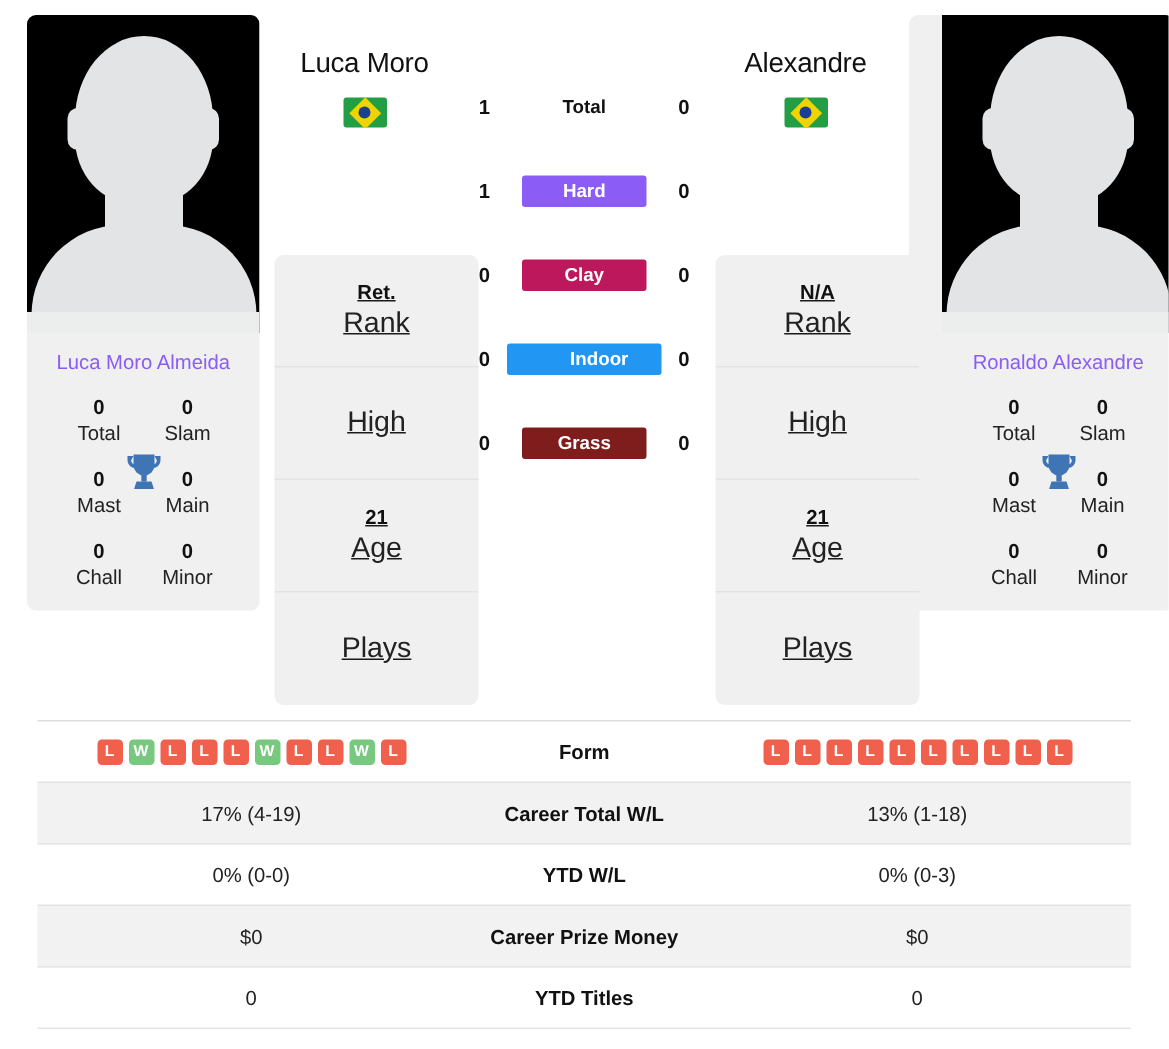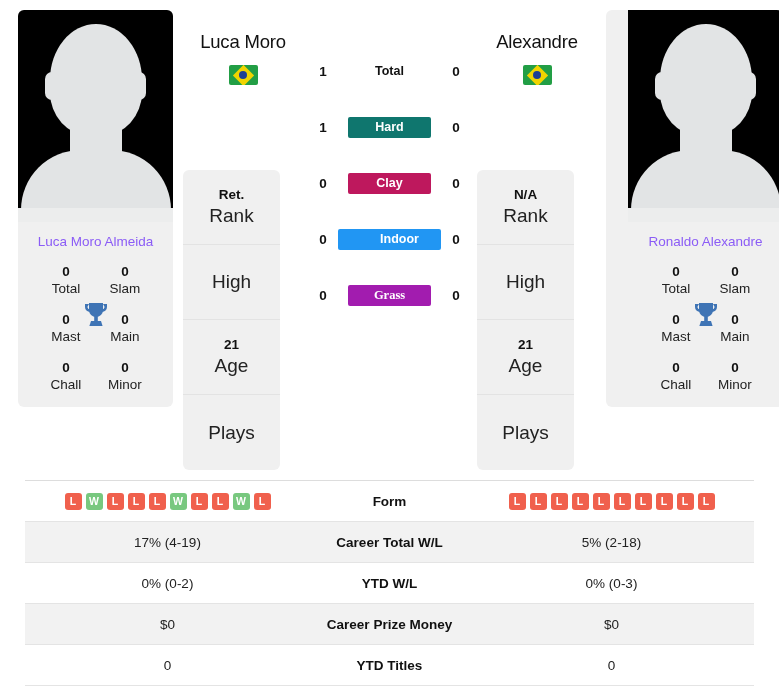--- a/index.html
+++ b/index.html
@@ -114,24 +114,25 @@
     top: 41px;
     transform: translateX(-50%);
     width: 26px;
     height: 28px;
   }
 
   
   .stat-card {
     position: absolute;
     top: 170px;
-    width: 97px;
+    width: 136px;
     background: #f0f0f0;
     border-radius: 6px;
     overflow: hidden;
+    text-decoration: underline;
   }
   .stat-card.left  { left: 183px; }
   .stat-card.right { left: 477px; }
   .stat-block {
     height: 75px;
     box-sizing: border-box;
     border-bottom: 1px solid #e3e3e3;
     display: flex;
     flex-direction: column;
     align-items: center;
@@ -395,36 +396,36 @@
     </div>
 
     <div class="surface-list">
       <div class="surface-row">
         <div class="surface-count">1</div>
         <div class="surface-badge plain">Total</div>
         <div class="surface-count">0</div>
       </div>
       <div class="surface-row">
         <div class="surface-count">1</div>
-        <div class="surface-badge" style="background: #0f766e;">Hard</div>
+        <div class="surface-badge" style="background: #8b5cf6;">Hard</div>
         <div class="surface-count">0</div>
       </div>
       <div class="surface-row">
         <div class="surface-count">0</div>
         <div class="surface-badge" style="background: #be185d;">Clay</div>
         <div class="surface-count">0</div>
       </div>
       <div class="surface-row">
         <div class="surface-count">0</div>
         <div class="surface-badge" style="background: rgb(33, 150, 243); padding-left: 20px;">Indoor</div>
         <div class="surface-count">0</div>
       </div>
       <div class="surface-row">
         <div class="surface-count">0</div>
-        <div class="surface-badge" style="background: #a21caf; font-family: Liberation Serif, serif;">Grass</div>
+        <div class="surface-badge" style="background: #7f1d1d;">Grass</div>
         <div class="surface-count">0</div>
       </div>
     </div>
 
     <div class="stat-card left">
       <div class="stat-block">
         <div class="stat-val">Ret.</div>
         <div class="stat-lbl">Rank</div>
       </div>
       <div class="stat-block">
@@ -492,25 +493,25 @@
             <div class="form-badge L">L</div>
             <div class="form-badge L">L</div>
             <div class="form-badge L">L</div>
           </div>
       </div>
     </div>
 
     <div class="cmp-row shaded">
       <div class="cmp-left">17% (4-19)</div>
       <div class="cmp-mid">Career Total W/L</div>
-      <div class="cmp-right">5% (2-18)</div>
+      <div class="cmp-right">13% (1-18)</div>
     </div>
 
     <div class="cmp-row">
-      <div class="cmp-left">0% (0-2)</div>
+      <div class="cmp-left">0% (0-0)</div>
       <div class="cmp-mid">YTD W/L</div>
       <div class="cmp-right">0% (0-3)</div>
     </div>
 
     <div class="cmp-row shaded">
       <div class="cmp-left">$0</div>
       <div class="cmp-mid">Career Prize Money</div>
       <div class="cmp-right">$0</div>
     </div>
 

